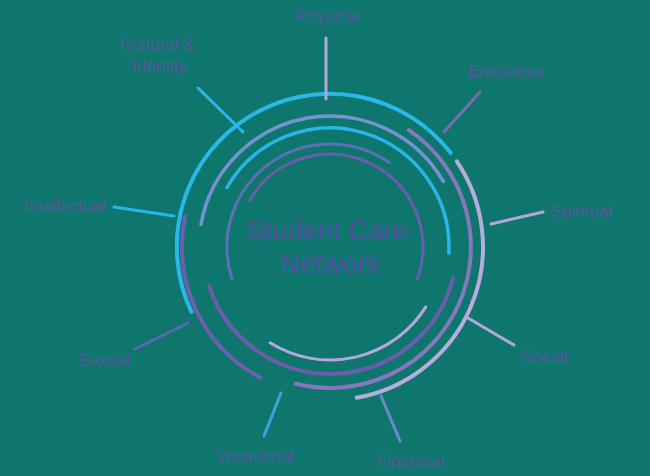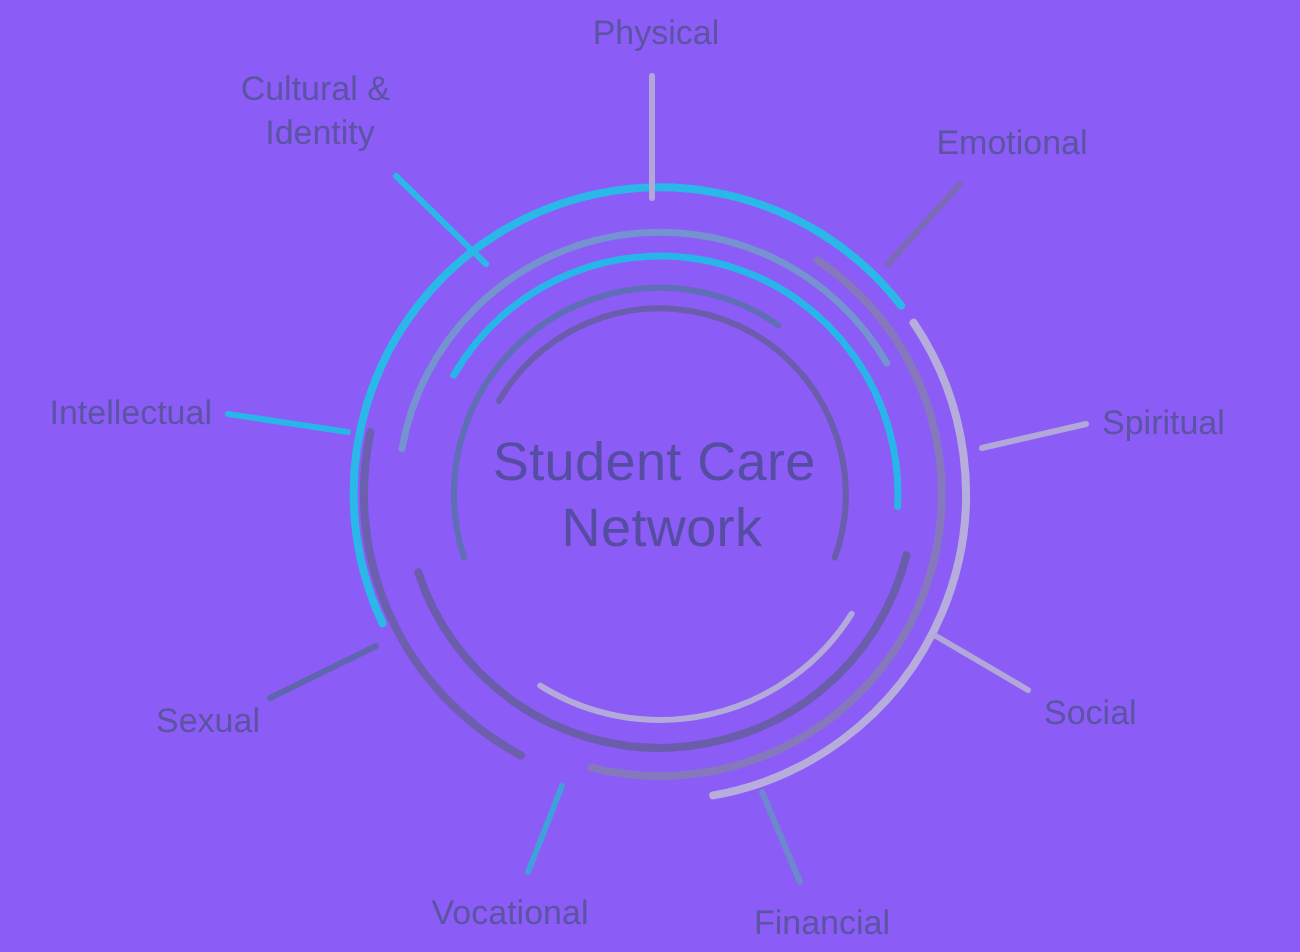--- a/index.html
+++ b/index.html
@@ -4,21 +4,21 @@
 <style>
   html, body {
     margin: 0;
     padding: 0;
     background: #ffffff;
   }
   .stage {
     position: relative;
     width: 650px;
     height: 476px;
-    background: #8b5cf6;
+    background: #0f766e;
     overflow: hidden;
     font-family: "Liberation Sans", sans-serif;
   }
   svg text {
     font-family: "Liberation Sans", sans-serif;
   }
   .spoke-label {
     font-size: 17px;
     font-weight: 400;
   }

